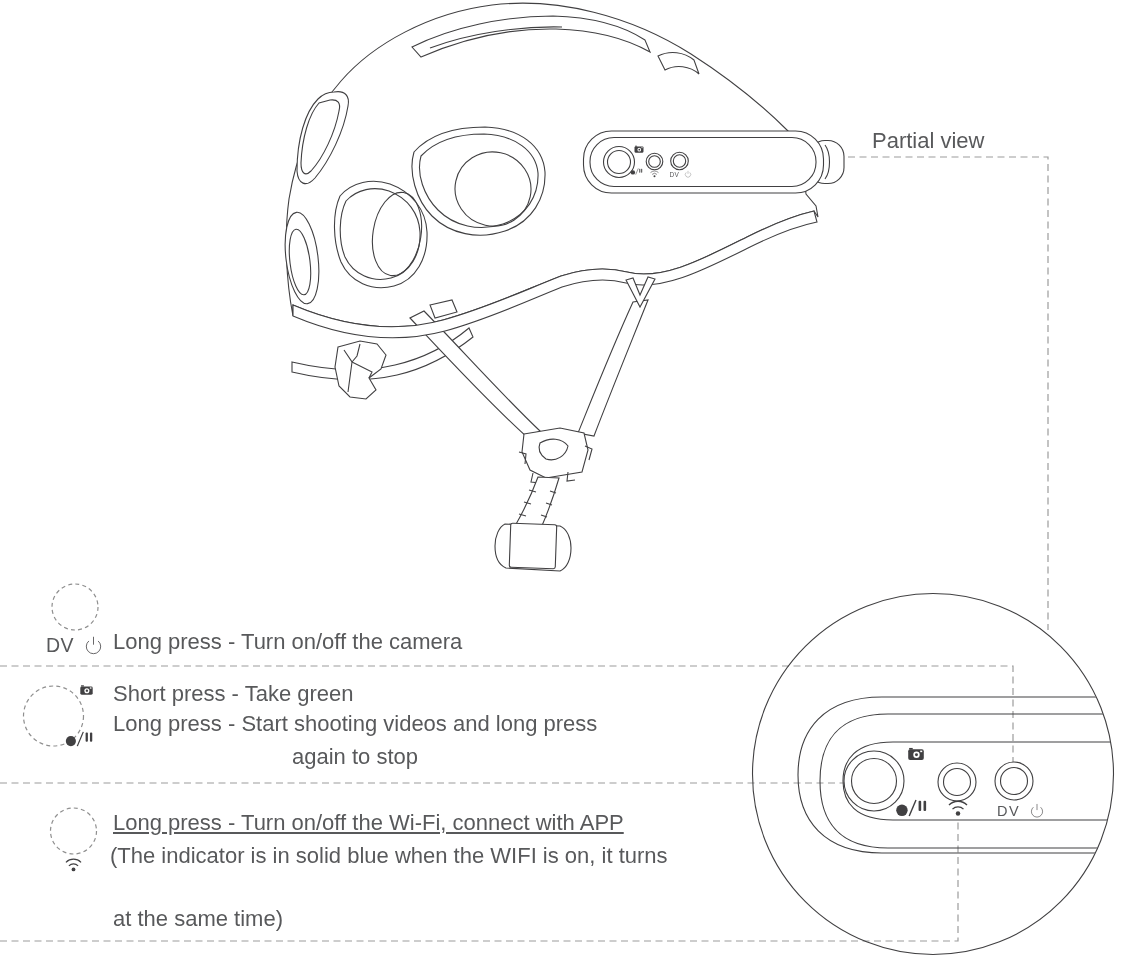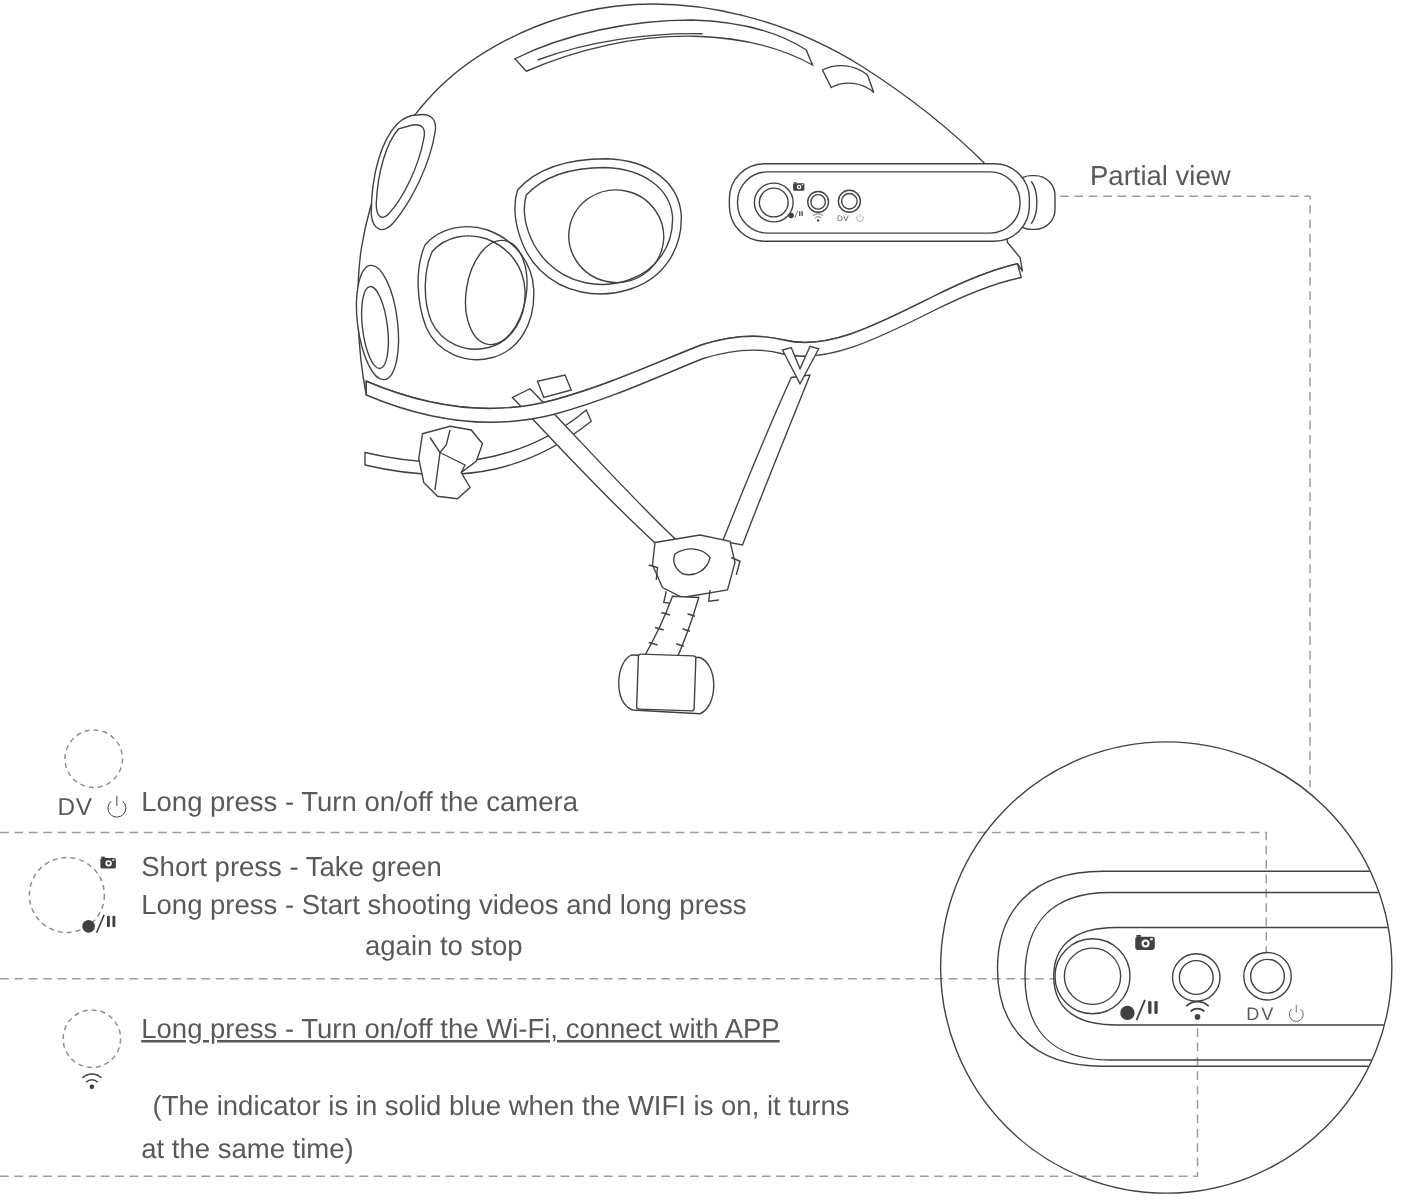--- a/index.html
+++ b/index.html
@@ -207,16 +207,16 @@
 
 <div class="txt" style="left:872px;top:128px;">Partial view</div>
 
 <div class="txt" style="left:113px;top:629px;">Long press - Turn on/off the camera</div>
 
 <div class="txt" style="left:113px;top:681px;">Short press - Take green</div>
 <div class="txt" style="left:113px;top:711px;">Long press - Start shooting videos and long press</div>
 <div class="txt" style="left:260px;top:744px;margin-left:32px;">again to stop</div>
 
 <div class="txt" style="left:113px;top:810px;text-decoration:underline;">Long press - Turn on/off the Wi-Fi, connect with APP</div>
-<div class="txt" style="left:122px;top:843px;margin-top:29px;">(The indicator is in solid blue when the WIFI is on, it turns</div>
+<div class="txt" style="left:110px;top:843px;">(The indicator is in solid blue when the WIFI is on, it turns</div>
 <div class="txt" style="left:113px;top:906px;">at the same time)</div>
 
 </div>
 
 </body></html>

